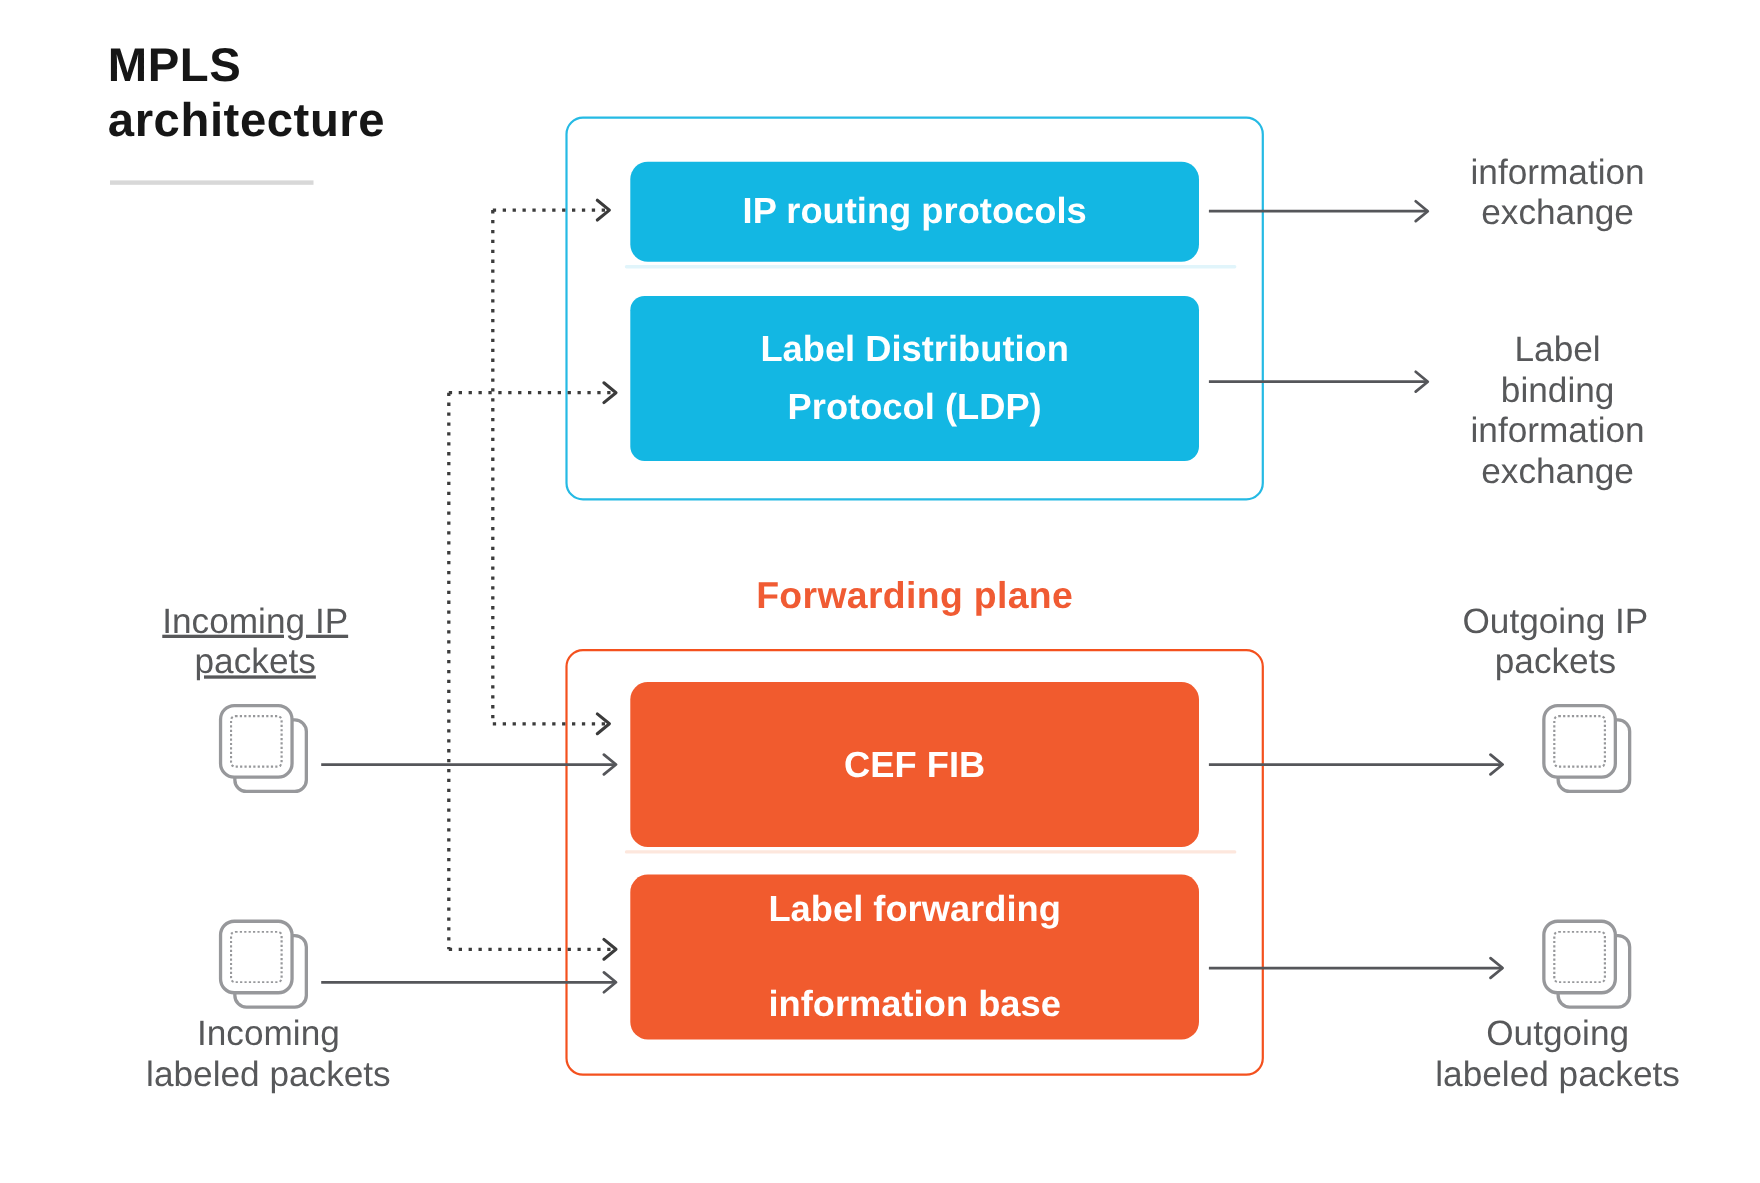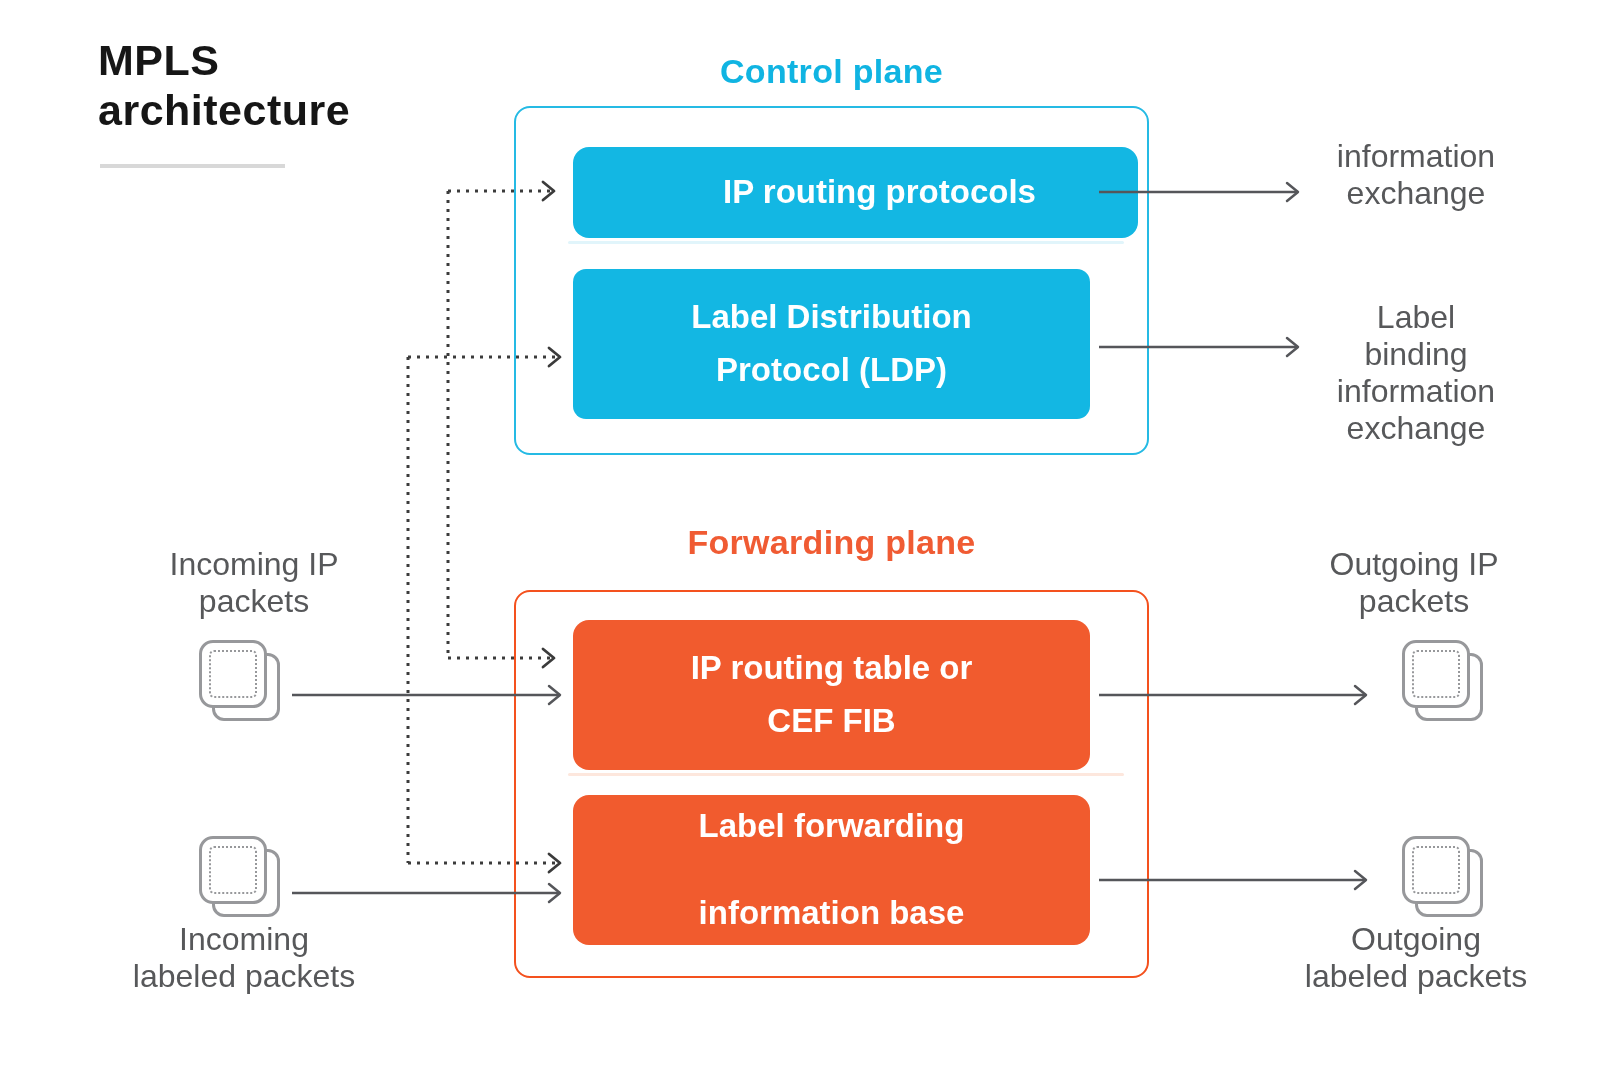--- a/index.html
+++ b/index.html
@@ -28,35 +28,35 @@
   .cp-container{top:106px;height:345px;border:2px solid var(--cyan_border,#25bae4);}
   .fp-container{top:590px;height:384px;border:2px solid var(--orange_border,#f4511e);}
   
   .node-box{
     position:absolute;left:537px;width:517px;border-radius:16px;
     display:flex;flex-direction:column;align-items:center;justify-content:center;
     color:#ffffff;font-size:33px;font-weight:bold;text-align:center;line-height:1.6;
   }
   .cyan-box{background:var(--cyan,#13b7e3);}
   .orange-box{background:var(--orange,#f15b2e);}
-  .box-ip-routing{top:147px;height:91px;padding-left:48px;}
+  .box-ip-routing{top:147px;height:91px;}
   .box-ldp{top:269px;height:150px;border-radius:13px;}
   .box-fib{top:620px;height:150px;}
   .box-lfib{top:795px;height:150px;gap:34px;}
   .shadow-line{position:absolute;height:3px;border-radius:2px;}
   .shadow-cyan{left:532px;top:241px;width:556px;background:#e1f5fb;}
   .shadow-orange{left:532px;top:773px;width:556px;background:#fde7dd;}
   
   .side-label{
     position:absolute;text-align:center;color:var(--label_gray,#57585a);
     font-size:32px;line-height:37px;
   }
   .lbl-routing{left:1256px;top:138px;width:248px;}
   .lbl-binding{left:1256px;top:299px;width:248px;}
-  .lbl-in-ip{left:88px;top:546px;width:260px;}
+  .lbl-in-ip{left:66px;top:546px;width:260px;text-decoration:underline;}
   .lbl-in-labeled{left:43px;top:921px;width:330px;}
   .lbl-out-ip{left:1248px;top:546px;width:260px;}
   .lbl-out-labeled{left:1215px;top:921px;width:330px;}
   
   .packet{position:absolute;width:84px;height:84px;}
   .packet .back{
     position:absolute;left:13px;top:13px;width:62px;height:62px;
     border:3px solid var(--icon_gray,#97989b);border-radius:12px;
   }
   .packet .front{
@@ -82,35 +82,33 @@
 <body>
 
 <div id="canvas">
 
   <div class="main-title">
     <div>MPLS</div>
     <div>architecture</div>
   </div>
   <div class="title-underline"></div>
 
-  <div class="plane-heading cp-heading">Control plane</div>
   <div class="plane-container cp-container"></div>
   <div class="node-box cyan-box box-ip-routing">
     <div>IP routing protocols</div>
   </div>
   <div class="shadow-line shadow-cyan"></div>
   <div class="node-box cyan-box box-ldp">
     <div>Label Distribution</div>
     <div>Protocol (LDP)</div>
   </div>
 
   <div class="plane-heading fp-heading">Forwarding plane</div>
   <div class="plane-container fp-container"></div>
   <div class="node-box orange-box box-fib">
-    <div>IP routing table or</div>
     <div>CEF FIB</div>
   </div>
   <div class="shadow-line shadow-orange"></div>
   <div class="node-box orange-box box-lfib">
     <div>Label forwarding</div>
     <div>information base</div>
   </div>
 
   <div class="side-label lbl-routing">
     <div>information</div>

